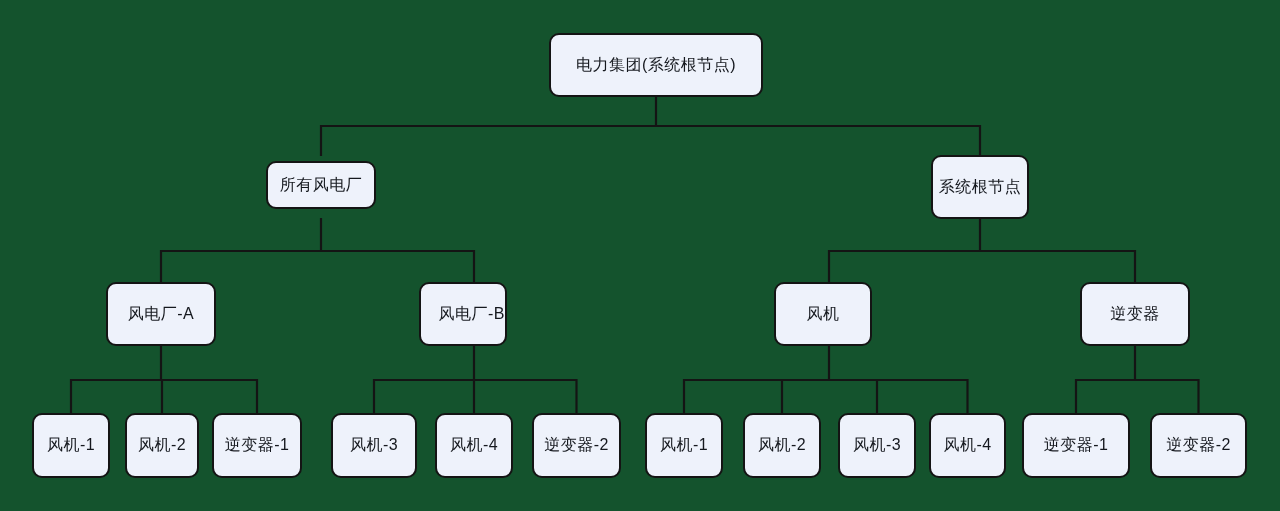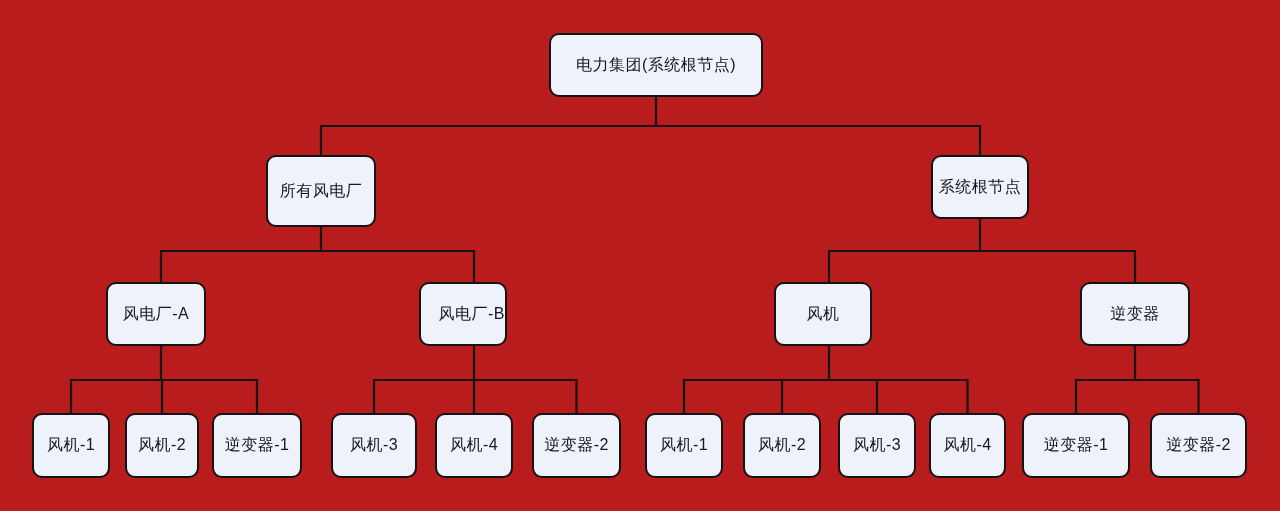--- a/index.html
+++ b/index.html
@@ -41,42 +41,42 @@
     text-align: center;
     font-size: 16px;
     color: var(--text-color, #15181e);
     letter-spacing: 0.5px;
     white-space: nowrap;
   }
 </style>
 </head>
 <body>
 
-<div class="canvas" style="--node-fill: #eef2fb; --node-border: #141414; --line-color: #141414; --text-color: #15181e; background: #b91c1c;">
+<div class="canvas" style="--node-fill: #eef2fb; --node-border: #141414; --line-color: #141414; --text-color: #15181e; background: #14532d;">
   <svg class="connector-layer" viewBox="0 0 1280 511" xmlns="http://www.w3.org/2000/svg">
       <path d="M 656 97 V 126 M 321 126 H 980 M 321 126 V 155 M 980 126 V 155"></path>
       <path d="M 321 219 V 251 M 161 251 H 474 M 161 251 V 282 M 474 251 V 282"></path>
       <path d="M 980 219 V 251 M 829 251 H 1135 M 829 251 V 282 M 1135 251 V 282"></path>
       <path d="M 161 346 V 380 M 71 380 H 257 M 71 380 V 413 M 162 380 V 413 M 257 380 V 413"></path>
       <path d="M 474 346 V 380 M 374 380 H 576.5 M 374 380 V 413 M 474 380 V 413 M 576.5 380 V 413"></path>
       <path d="M 829 346 V 380 M 684 380 H 967.5 M 684 380 V 413 M 782 380 V 413 M 877 380 V 413 M 967.5 380 V 413"></path>
       <path d="M 1135 346 V 380 M 1076 380 H 1198.5 M 1076 380 V 413 M 1198.5 380 V 413"></path>
     </svg>
 
   <div>
       <div class="node" style="left: 549px; top: 33px; width: 214px; height: 64px;">
         <span>电力集团(系统根节点)</span>
       </div>
-      <div class="node" style="left: 266px; top: 155px; width: 110px; height: 72px;">
+      <div class="node" style="left: 266px; top: 161px; width: 110px; height: 48px;">
         <span>所有风电厂</span>
       </div>
       <div class="node" style="left: 931px; top: 155px; width: 98px; height: 64px;">
         <span>系统根节点</span>
       </div>
-      <div class="node" style="left: 106px; top: 282px; width: 100px; height: 64px; text-align: center;">
+      <div class="node" style="left: 106px; top: 282px; width: 110px; height: 64px; text-align: center;">
         <span>风电厂-A</span>
       </div>
       <div class="node" style="left: 419px; top: 282px; width: 88px; height: 64px; justify-content: flex-end;">
         <span>风电厂-B</span>
       </div>
       <div class="node" style="left: 774px; top: 282px; width: 98px; height: 64px;">
         <span>风机</span>
       </div>
       <div class="node" style="left: 1080px; top: 282px; width: 110px; height: 64px; text-align: right;">
         <span>逆变器</span>

